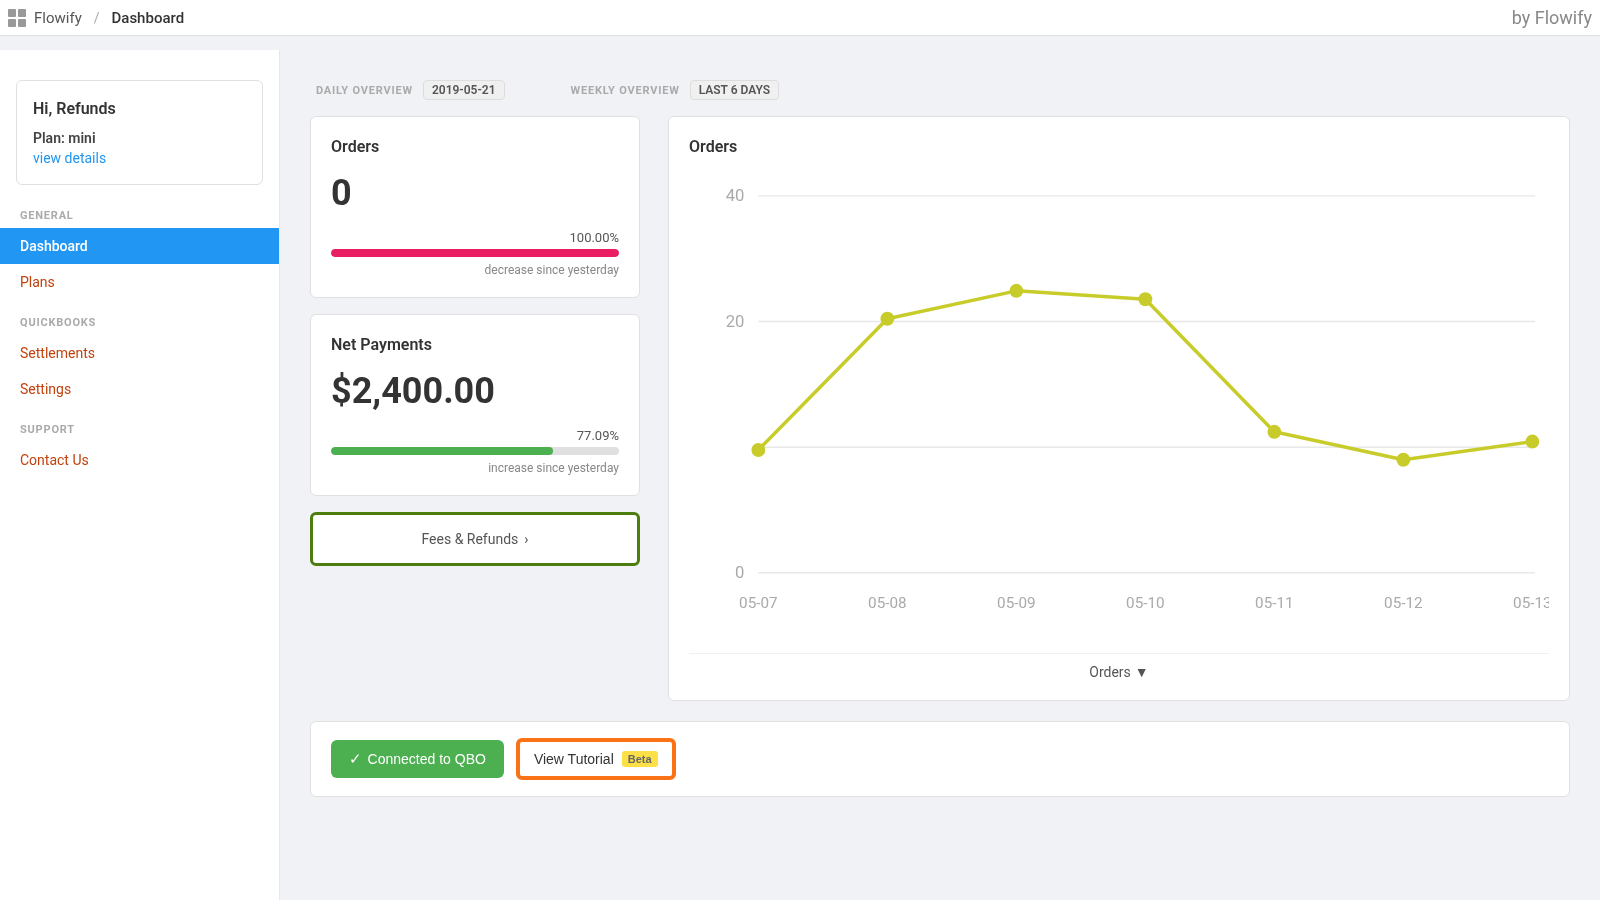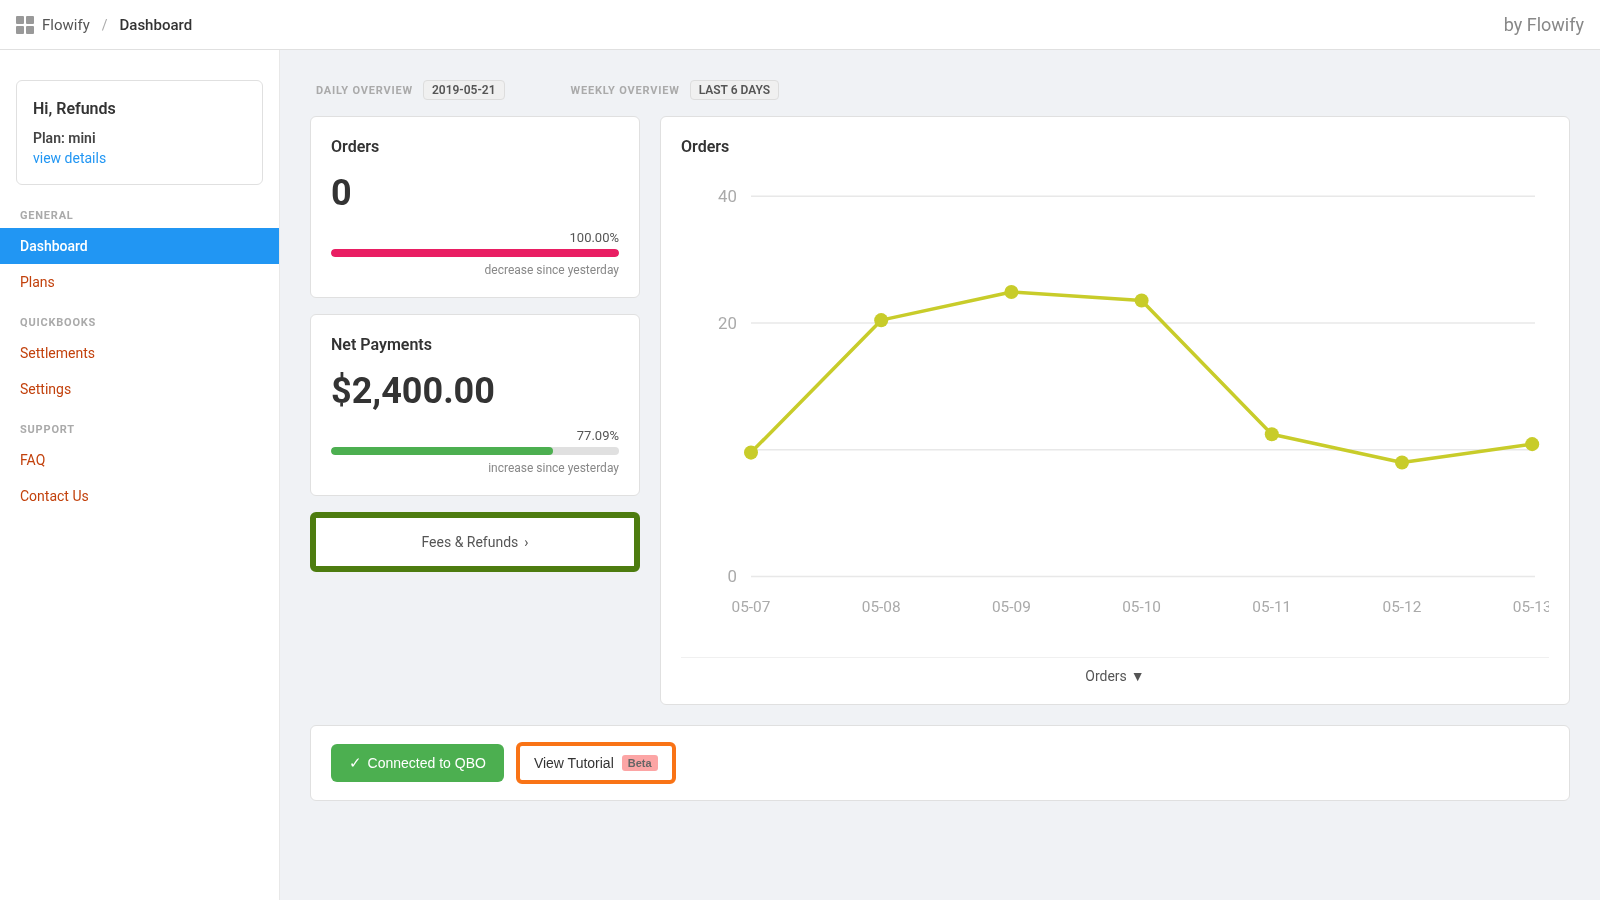--- a/index.html
+++ b/index.html
@@ -2,24 +2,24 @@
 <html><head>
   <meta charset="utf-8">
   <style>
     * { box-sizing: border-box; margin: 0; padding: 0; }
     body { font-family: -apple-system, BlinkMacSystemFont, 'Segoe UI', Roboto, sans-serif; background: #f0f2f5; color: #333; font-size: 14px; }
 
     
     .top-nav {
       background: #fff;
       border-bottom: 1px solid #e0e0e0;
-      height: 50px;
-      display: flex;
-      align-items: center;
-      padding: 0 16px;
+      height: 36px;
+      display: flex;
+      align-items: center;
+      padding: 0 8px;
       justify-content: space-between;
       position: fixed;
       top: 0; left: 0; right: 0;
       z-index: 100;
       text-align: center;
     }
     .top-nav-left {
       display: flex;
       align-items: center;
       gap: 8px;
@@ -123,21 +123,21 @@
       padding: 2px 8px;
       font-size: 12px;
       font-weight: 600;
       color: #555;
     }
 
     
     .dashboard-grid {
       display: grid;
       grid-template-columns: 330px 1fr;
-      gap: 20px;
+      gap: 28px;
       margin-bottom: 20px;
     }
 
     
     .left-column {
       display: flex;
       flex-direction: column;
       gap: 16px;
     }
 
@@ -178,21 +178,21 @@
     .progress-bar-fill.green { background: #4CAF50; }
     .progress-note {
       text-align: right;
       font-size: 12px;
       color: #888;
     }
 
     
     .fees-link-card {
       background: #fff;
-      border: 6px solid #4d7c0f;
+      border: 3px solid #4d7c0f;
       border-radius: 6px;
       padding: 16px 4px;
       display: flex;
       align-items: center;
       justify-content: center;
       cursor: pointer;
     }
     .fees-link {
       font-size: 14px;
       color: #555;
@@ -271,21 +271,21 @@
       border: 4px solid #f97316;
       border-radius: 6px;
       padding: 9px 14px;
       font-size: 14px;
       cursor: pointer;
       display: flex;
       align-items: center;
       gap: 8px;
     }
     .beta-badge {
-      background: #fca5a5;
+      background: #fde047;
       color: #666;
       font-size: 11px;
       font-weight: 600;
       padding: 2px 6px;
       border-radius: 3px;
     }
 
     .checkmark { font-size: 15px; }
   </style>
 </head>
@@ -325,21 +325,20 @@
     </div>
 
     <div>
       <div class="nav-section-label">QUICKBOOKS</div>
       <a class="nav-item">Settlements</a>
       <a class="nav-item">Settings</a>
     </div>
 
     <div>
       <div class="nav-section-label">SUPPORT</div>
-      <a class="nav-item">FAQ</a>
       <a class="nav-item">Contact Us</a>
     </div>
   </aside>
 
   <main class="main-content">
 
     <div class="section-headers">
       <div class="section-header-group">
         <span class="section-label">DAILY OVERVIEW</span>
         <span class="section-badge">2019-05-21</span>

